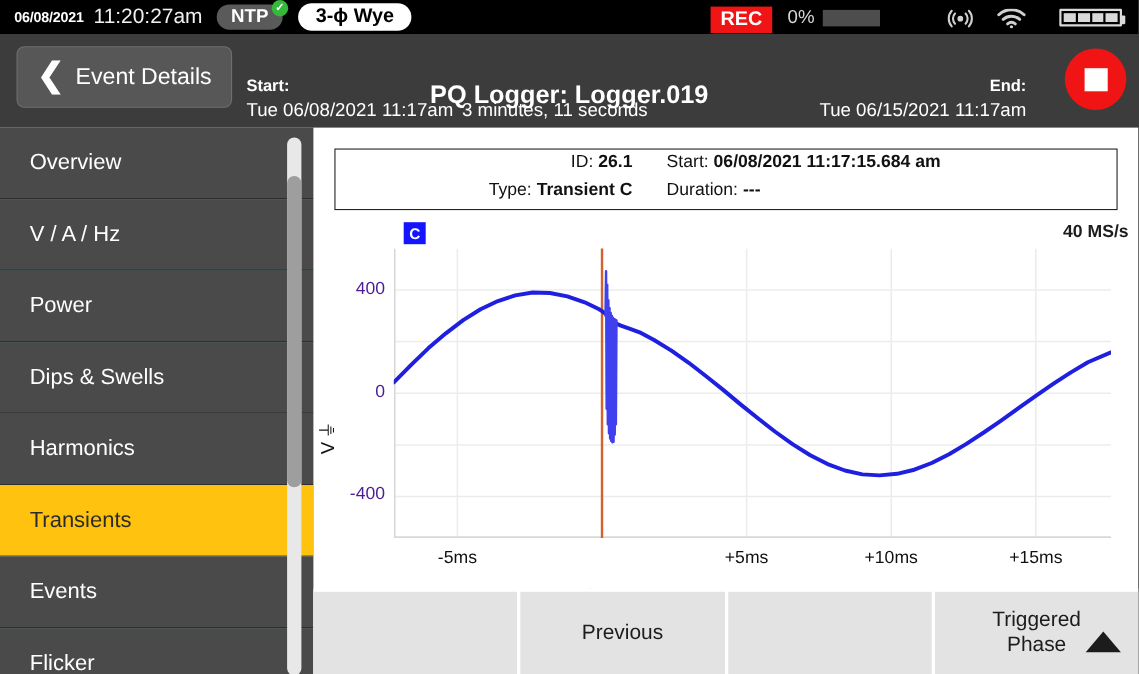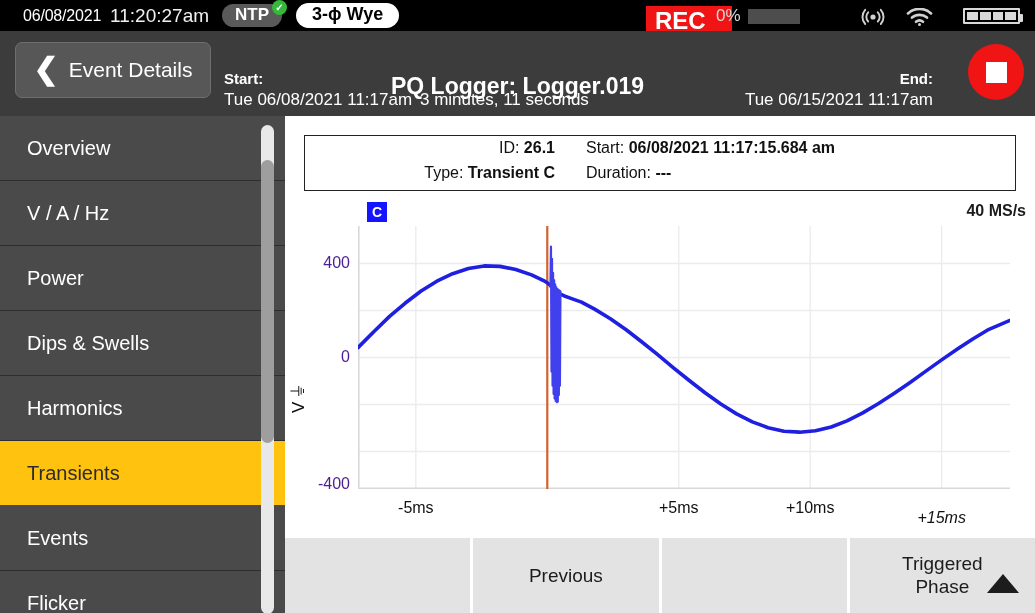--- a/index.html
+++ b/index.html
@@ -10,42 +10,42 @@
     overflow: hidden;
   }
   #app { position: relative; width: 1035px; height: 613px; background: #3c3c3c; }
 
   
   #statusbar {
     position: absolute; left: 0; top: 0; width: 1035px; height: 31px;
     background: #000; color: #fff;
     display: flex; align-items: center;
   }
-  .sb-date { font-size: 16px; font-weight: normal; margin-left: 23px; letter-spacing: -0.2px; }
+  .sb-date { font-size: 13px; font-weight: bold; margin-left: 13px; letter-spacing: -0.2px; }
   .sb-time { font-size: 19px; margin-left: 9px; color: #f0f0f0; font-weight: 300; }
   .sb-ntp {
     position: relative; margin-left: 13px;
     background: #5a5a5a; color: #fff; font-weight: bold; font-size: 17px;
     padding: 2px 13px 3px 13px; border-radius: 13px; line-height: 1.1;
   }
   .sb-ntp .chk {
     position: absolute; right: -5px; top: -4px;
     width: 15px; height: 15px; border-radius: 50%;
     background: #35b93b; color: #fff; font-size: 10px;
     display: flex; align-items: center; justify-content: center; font-weight: bold;
   }
   .sb-wye {
     margin-left: 14px; background: #fff; color: #000;
     font-weight: bold; font-size: 18px;
     padding: 2px 16px 3px 16px; border-radius: 13px; line-height: 1.1;
   }
   .sb-rec {
     position: absolute; left: 646px; top: 6px;
-    background: #f01414; color: #fff; font-weight: bold; font-size: 24px;
-    padding: 1px 26px 2px 9px; line-height: 1.15;
+    background: #f01414; color: #fff; font-weight: bold; font-size: 18px;
+    padding: 1px 9px 2px 9px; line-height: 1.15;
   }
   .sb-pct { position: absolute; left: 716px; top: 6px; font-size: 17px; color: #d8d8d8; }
   .sb-bar {
     position: absolute; left: 748px; top: 9px; width: 52px; height: 15px;
     background: #4d4d4d;
   }
   .sb-bar .fill { height: 100%; width: 0%; background: #cfcfcf; }
   .sb-log { position: absolute; left: 861px; top: 6px; }
   .sb-wifi { position: absolute; left: 906px; top: 8px; }
   .sb-batt {
@@ -113,21 +113,21 @@
     background: #9e9e9e; border-radius: 7px;
   }
 
   
   #main {
     position: absolute; left: 285px; top: 116px; width: 750px; height: 497px;
     background: #fff;
   }
   #info-box {
     position: absolute; left: 19px; top: 19px; width: 712px; height: 56px;
-    border: 1.5px solid #222; background: #fff;
+    border: 1.5px solid #222; background: #fff; padding-left: 20px;
   }
   .info-row { position: absolute; width: 100%; height: 26px; display: flex; }
   .info-row.r1 { top: 3px; }
   .info-row.r2 { top: 28px; }
   .info-cellA {
     position: absolute; left: 0; width: 250px; text-align: right;
     font-size: 16px; color: #111;
   }
   .info-cellB { position: absolute; left: 281px; font-size: 16px; color: #111; }
   .info-k { font-weight: normal; }
@@ -291,26 +291,26 @@
         </span>
       </div>
     </div>
 
     <div id="chart-wrap">
       <div id="phase-badge">C</div>
       <div id="samplerate">40 MS/s</div>
       <div id="yaxis-title">V ⏚</div>
       <div id="yt0" class="ytick" style="top: 55.5714px; left: 13px; right: auto;">400</div>
       <div id="yt1" class="ytick" style="top: 149.5px; left: 13px; right: auto;">0</div>
-      <div id="yt2" class="ytick" style="top: 243.429px; left: 13px; right: auto; margin-top: 34px;">-400</div>
+      <div id="yt2" class="ytick" style="top: 243.429px; left: 13px; right: auto;">-400</div>
       <div id="xt0" class="xtick" style="left: 90.8387px; top: 301px;">-5ms</div>
       <div id="xt1" class="xtick" style="left: 222.29px; top: 301px; margin-top: 34px;">0ms</div>
       <div id="xt2" class="xtick" style="left: 353.742px; top: 301px;">+5ms</div>
       <div id="xt3" class="xtick" style="left: 485.194px; top: 301px;">+10ms</div>
-      <div id="xt4" class="xtick" style="left: 616.645px; top: 311px; font-style: italic;">+15ms</div>
+      <div id="xt4" class="xtick" style="left: 616.645px; top: 301px;">+15ms</div>
       <svg id="plot" viewBox="0 0 652 263" preserveAspectRatio="none">
           <rect x="0" y="0" width="652" height="263" fill="#fff"></rect>
           <line x1="0" y1="37.571428571428584" x2="652" y2="37.571428571428584" stroke="#ececec" stroke-width="1.4"></line>
           <line x1="0" y1="84.53571428571428" x2="652" y2="84.53571428571428" stroke="#ececec" stroke-width="1.4"></line>
           <line x1="0" y1="131.5" x2="652" y2="131.5" stroke="#ececec" stroke-width="1.4"></line>
           <line x1="0" y1="178.46428571428572" x2="652" y2="178.46428571428572" stroke="#ececec" stroke-width="1.4"></line>
           <line x1="0" y1="225.42857142857144" x2="652" y2="225.42857142857144" stroke="#ececec" stroke-width="1.4"></line>
           <line x1="57.83870967741936" y1="0" x2="57.83870967741936" y2="263" stroke="#ececec" stroke-width="1.4"></line>
           <line x1="189.29032258064518" y1="0" x2="189.29032258064518" y2="263" stroke="#ececec" stroke-width="1.4"></line>
           <line x1="320.7419354838709" y1="0" x2="320.7419354838709" y2="263" stroke="#ececec" stroke-width="1.4"></line>

